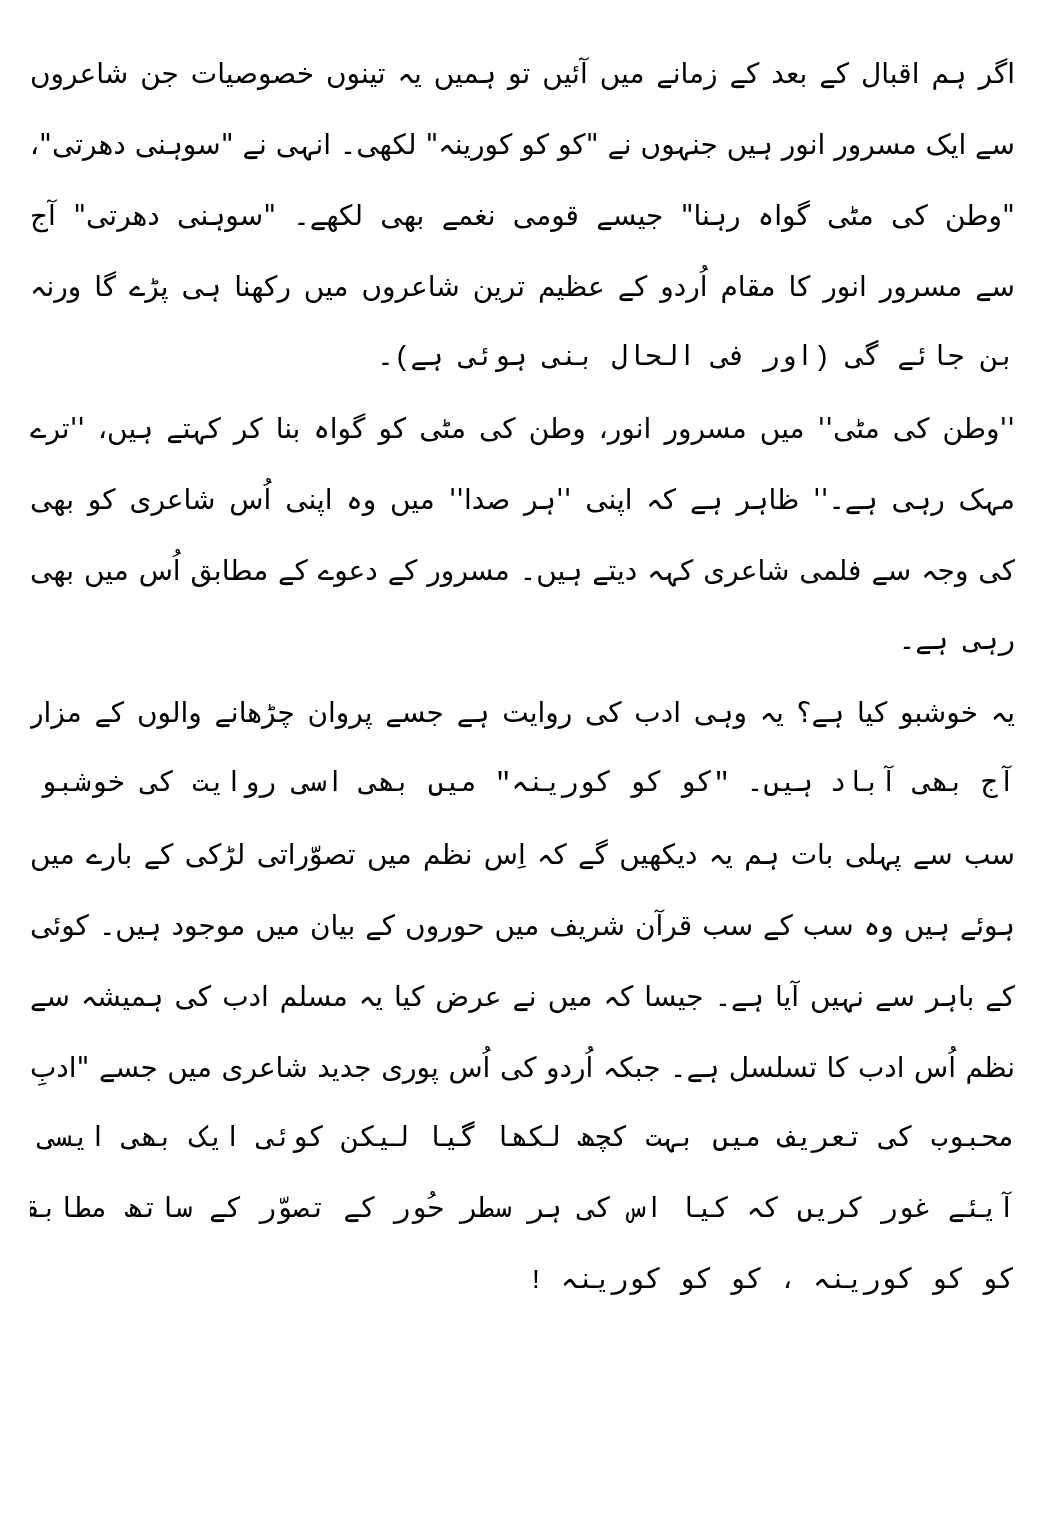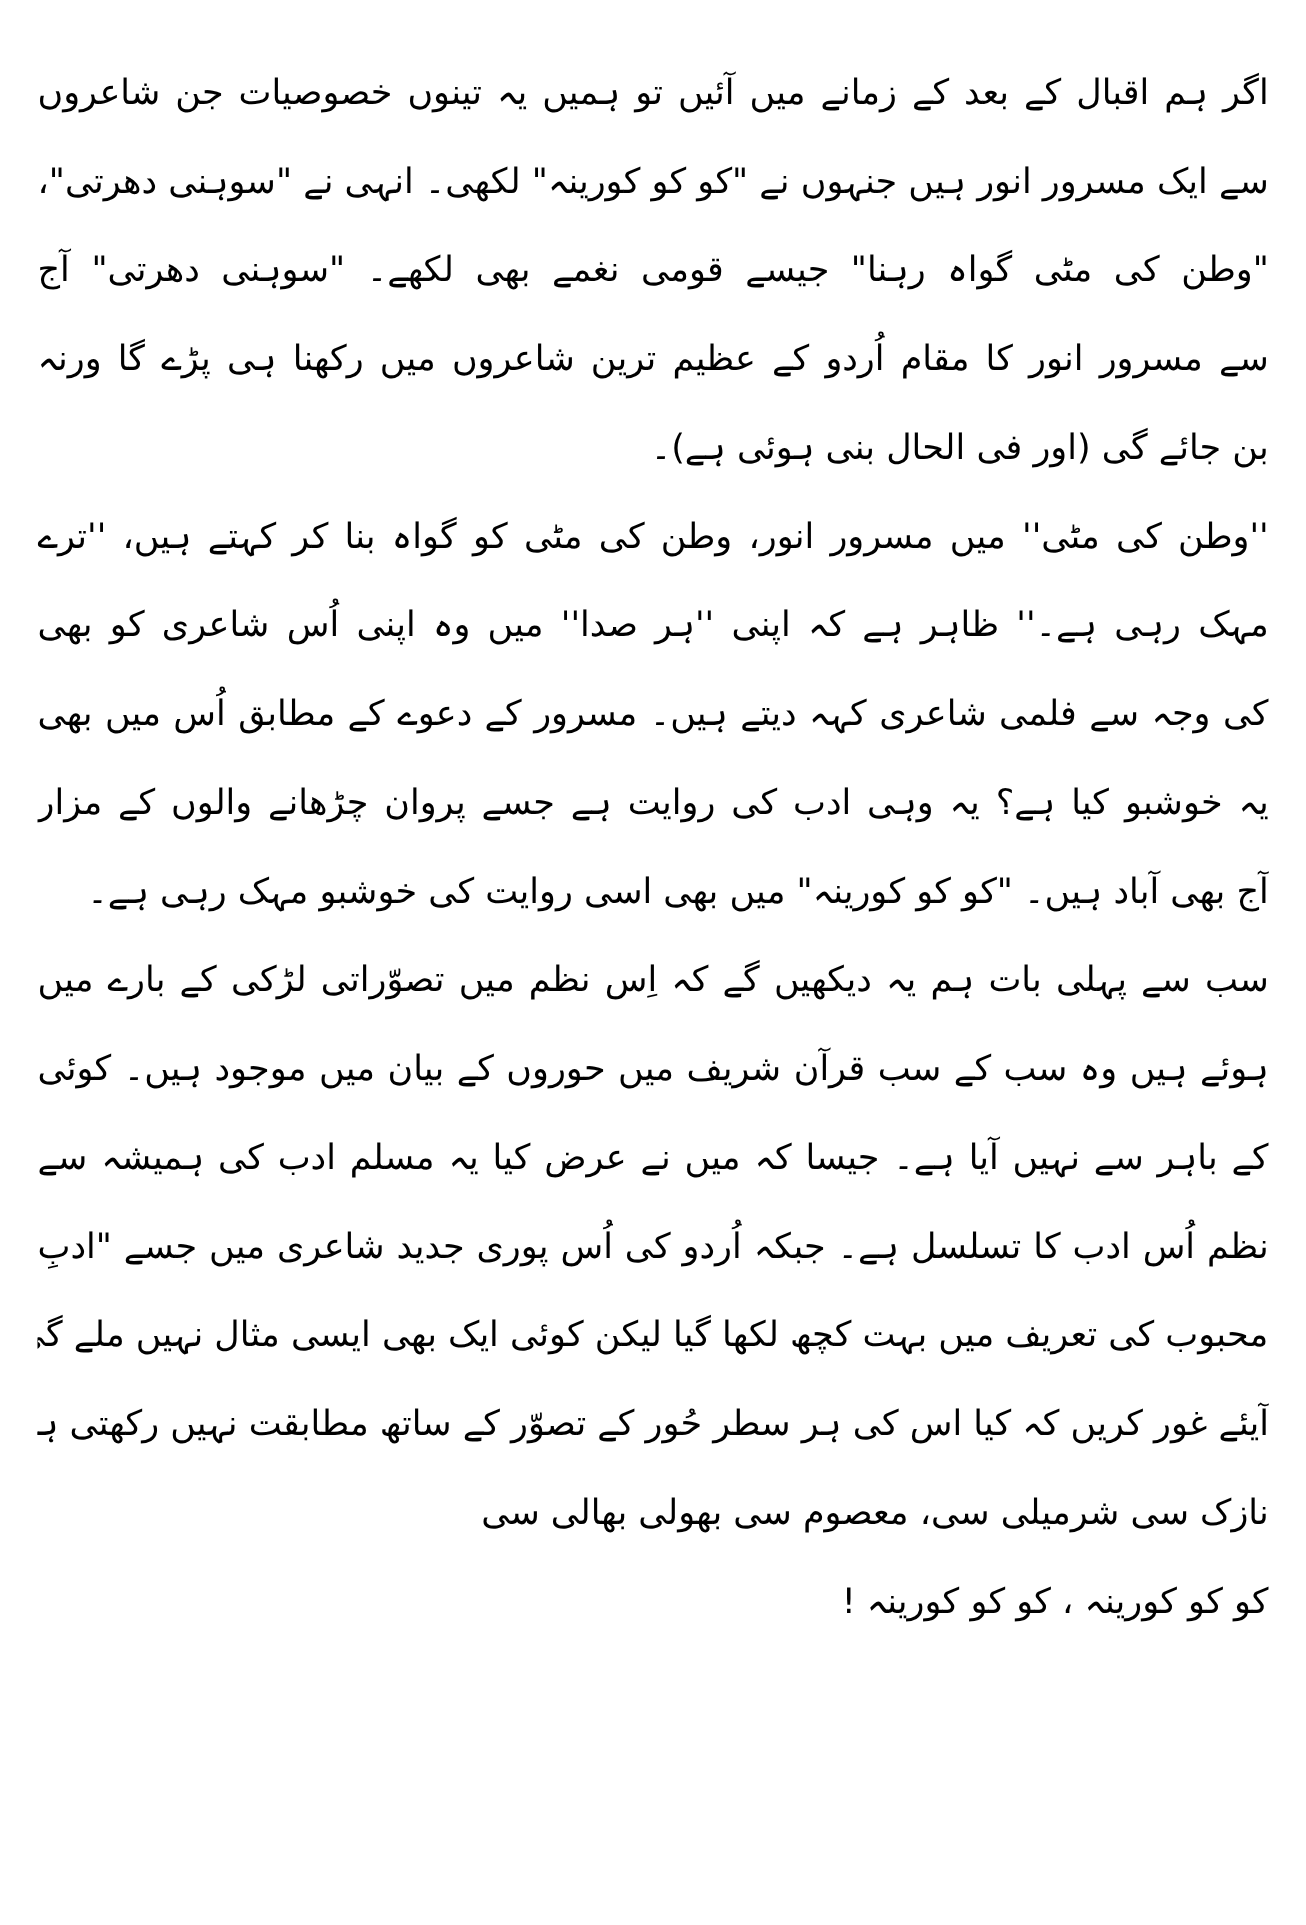--- a/index.html
+++ b/index.html
@@ -30,37 +30,38 @@
   .fill {
     text-align: justify;
     text-align-last: justify;
     text-justify: inter-word;
   }
   
   .end {
     text-align: left;
     text-align-last: right;
     white-space: nowrap;
+    font-family: Liberation Mono, monospace;
   }
 </style>
 </head>
 <body>
 
 <div class="page">
   <div class="line fill">اگر ہم اقبال کے بعد کے زمانے میں آئیں تو ہمیں یہ تینوں خصوصیات جن شاعروں میں نظر آتی ہیں اُن میں</div>
   <div class="line fill">سے ایک مسرور انور ہیں جنہوں نے "کو کو کورینہ" لکھی۔ انہی نے "سوہنی دھرتی"، "جگ جگ جیے" اور</div>
   <div class="line fill">"وطن کی مٹی گواہ رہنا" جیسے قومی نغمے بھی لکھے۔ "سوہنی دھرتی" آج پاکستان کی پہچان بن چکا ہے۔ اس لحاظ</div>
   <div class="line fill">سے مسرور انور کا مقام اُردو کے عظیم ترین شاعروں میں رکھنا ہی پڑے گا ورنہ ہمارے ادب کی تاریخ ایک فراڈ</div>
   <div class="line end">بن جائے گی (اور فی الحال بنی ہوئی ہے)۔</div>
   <div class="line fill">''وطن کی مٹی'' میں مسرور انور، وطن کی مٹی کو گواہ بنا کر کہتے ہیں، ''ترے مغنی کی ہر صدا میں تری ہی خوشبو</div>
   <div class="line fill">مہک رہی ہے۔'' ظاہر ہے کہ اپنی ''ہر صدا'' میں وہ اپنی اُس شاعری کو بھی شامل کر رہے ہیں جسے ہم نا سمجھی</div>
   <div class="line fill">کی وجہ سے فلمی شاعری کہہ دیتے ہیں۔ مسرور کے دعوے کے مطابق اُس میں بھی وطن کی مٹی کی خوشبو مہک</div>
+  <div class="line end">رہی ہے۔</div>
   <div class="line fill">یہ خوشبو کیا ہے؟ یہ وہی ادب کی روایت ہے جسے پروان چڑھانے والوں کے مزار پاکستان کے کونے کونے میں</div>
   <div class="line end">آج بھی آباد ہیں۔ "کو کو کورینہ" میں بھی اسی روایت کی خوشبو مہک رہی ہے۔</div>
   <div class="line fill">سب سے پہلی بات ہم یہ دیکھیں گے کہ اِس نظم میں تصوّراتی لڑکی کے بارے میں جتنے بھی استعارے استعمال</div>
   <div class="line fill">ہوئے ہیں وہ سب کے سب قرآن شریف میں حوروں کے بیان میں موجود ہیں۔ کوئی ایک استعارہ بھی قران</div>
   <div class="line fill">کے باہر سے نہیں آیا ہے۔ جیسا کہ میں نے عرض کیا یہ مسلم ادب کی ہمیشہ سے خصوصیت رہی ہے۔ چنانچہ یہ</div>
   <div class="line fill">نظم اُس ادب کا تسلسل ہے۔ جبکہ اُردو کی اُس پوری جدید شاعری میں جسے "ادبِ عالیہ" کہتے ہیں، اگرچہ</div>
   <div class="line end">محبوب کی تعریف میں بہت کچھ لکھا گیا لیکن کوئی ایک بھی ایسی مثال نہیں ملے گی۔</div>
   <div class="line end">آیئے غور کریں کہ کیا اس کی ہر سطر حُور کے تصوّر کے ساتھ مطابقت نہیں رکھتی ہے؟</div>
-  <div class="line end">نازک سی شرمیلی سی، معصوم سی بھولی بھالی سی</div>
   <div class="line end">کو کو کورینہ ، کو کو کورینہ !</div>
 </div>
 
 </body></html>

